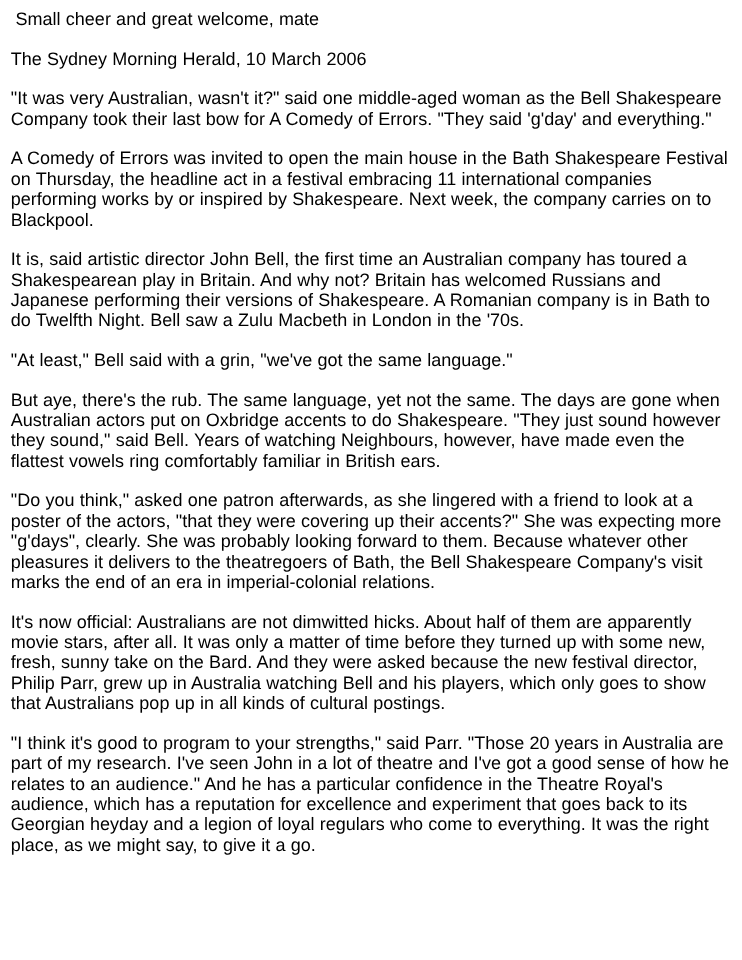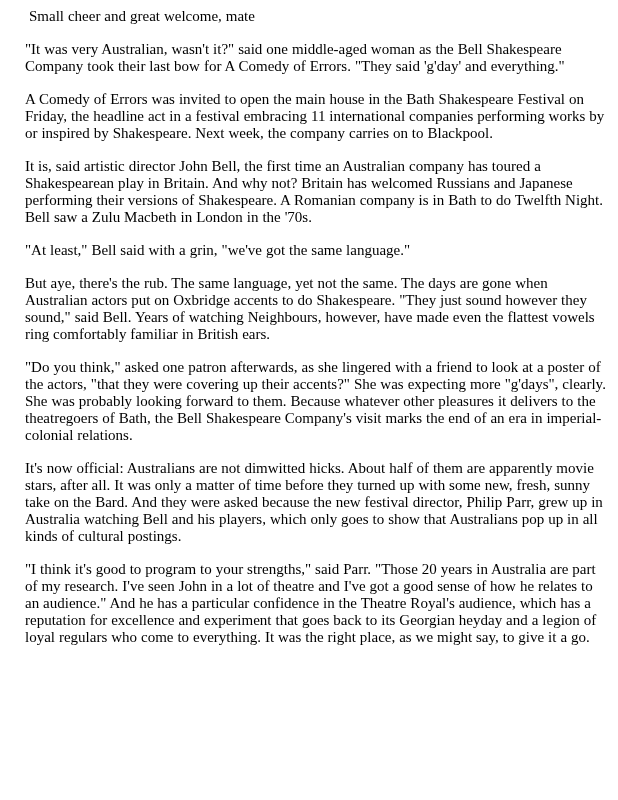--- a/index.html
+++ b/index.html
@@ -16,33 +16,33 @@
     padding: 8px 9px 8px 9px;
     background: #ffffff;
     font-size: 15px;
     line-height: 17px;
     text-align: left;
     hyphens: auto;
     -webkit-hyphens: auto;
     word-spacing: 0.2px;
   }
   .para {
-    margin: 0 0 16px 16px;
-    font-family: Liberation Serif, serif;
+    margin: 0 0 16px 0;
   }
   .title {
     padding-left: 4px;
   }
 </style>
 </head>
 <body>
 
 <div class="page">
   <p class="para title">Small cheer and great welcome, mate</p>
+  <p class="para">The Sydney Morning Herald, 10 March 2006</p>
   <p class="para">"It was very Australian, wasn't it?" said one middle-aged woman as the Bell Shakespeare Company took their last bow for A Comedy of Errors. "They said 'g'day' and everything."</p>
-  <p class="para">A Comedy of Errors was invited to open the main house in the Bath Shakespeare Festival on Friday, the headline act in a festival embracing 11 international companies performing works by or inspired by Shakespeare. Next week, the company carries on to Blackpool.</p>
+  <p class="para">A Comedy of Errors was invited to open the main house in the Bath Shakespeare Festival on Thursday, the headline act in a festival embracing 11 international companies performing works by or inspired by Shakespeare. Next week, the company carries on to Blackpool.</p>
   <p class="para">It is, said artistic director John Bell, the first time an Australian company has toured a Shakespearean play in Britain. And why not? Britain has welcomed Russians and Japanese performing their versions of Shakespeare. A Romanian company is in Bath to do Twelfth Night. Bell saw a Zulu Macbeth in London in the '70s.</p>
   <p class="para">"At least," Bell said with a grin, "we've got the same language."</p>
   <p class="para">But aye, there's the rub. The same language, yet not the same. The days are gone when Australian actors put on Oxbridge accents to do Shakespeare. "They just sound however they sound," said Bell. Years of watching Neighbours, however, have made even the flattest vowels ring comfortably familiar in British ears.</p>
   <p class="para">"Do you think," asked one patron afterwards, as she lingered with a friend to look at a poster of the actors, "that they were covering up their accents?" She was expecting more "g'days", clearly. She was probably looking forward to them. Because whatever other pleasures it delivers to the theatregoers of Bath, the Bell Shakespeare Company's visit marks the end of an era in imperial-colonial relations.</p>
   <p class="para">It's now official: Australians are not dimwitted hicks. About half of them are apparently movie stars, after all. It was only a matter of time before they turned up with some new, fresh, sunny take on the Bard. And they were asked because the new festival director, Philip Parr, grew up in Australia watching Bell and his players, which only goes to show that Australians pop up in all kinds of cultural postings.</p>
   <p class="para">"I think it's good to program to your strengths," said Parr. "Those 20 years in Australia are part of my research. I've seen John in a lot of theatre and I've got a good sense of how he relates to an audience." And he has a particular confidence in the Theatre Royal's audience, which has a reputation for excellence and experiment that goes back to its Georgian heyday and a legion of loyal regulars who come to everything. It was the right place, as we might say, to give it a go.</p>
 </div>
 
 </body></html>

